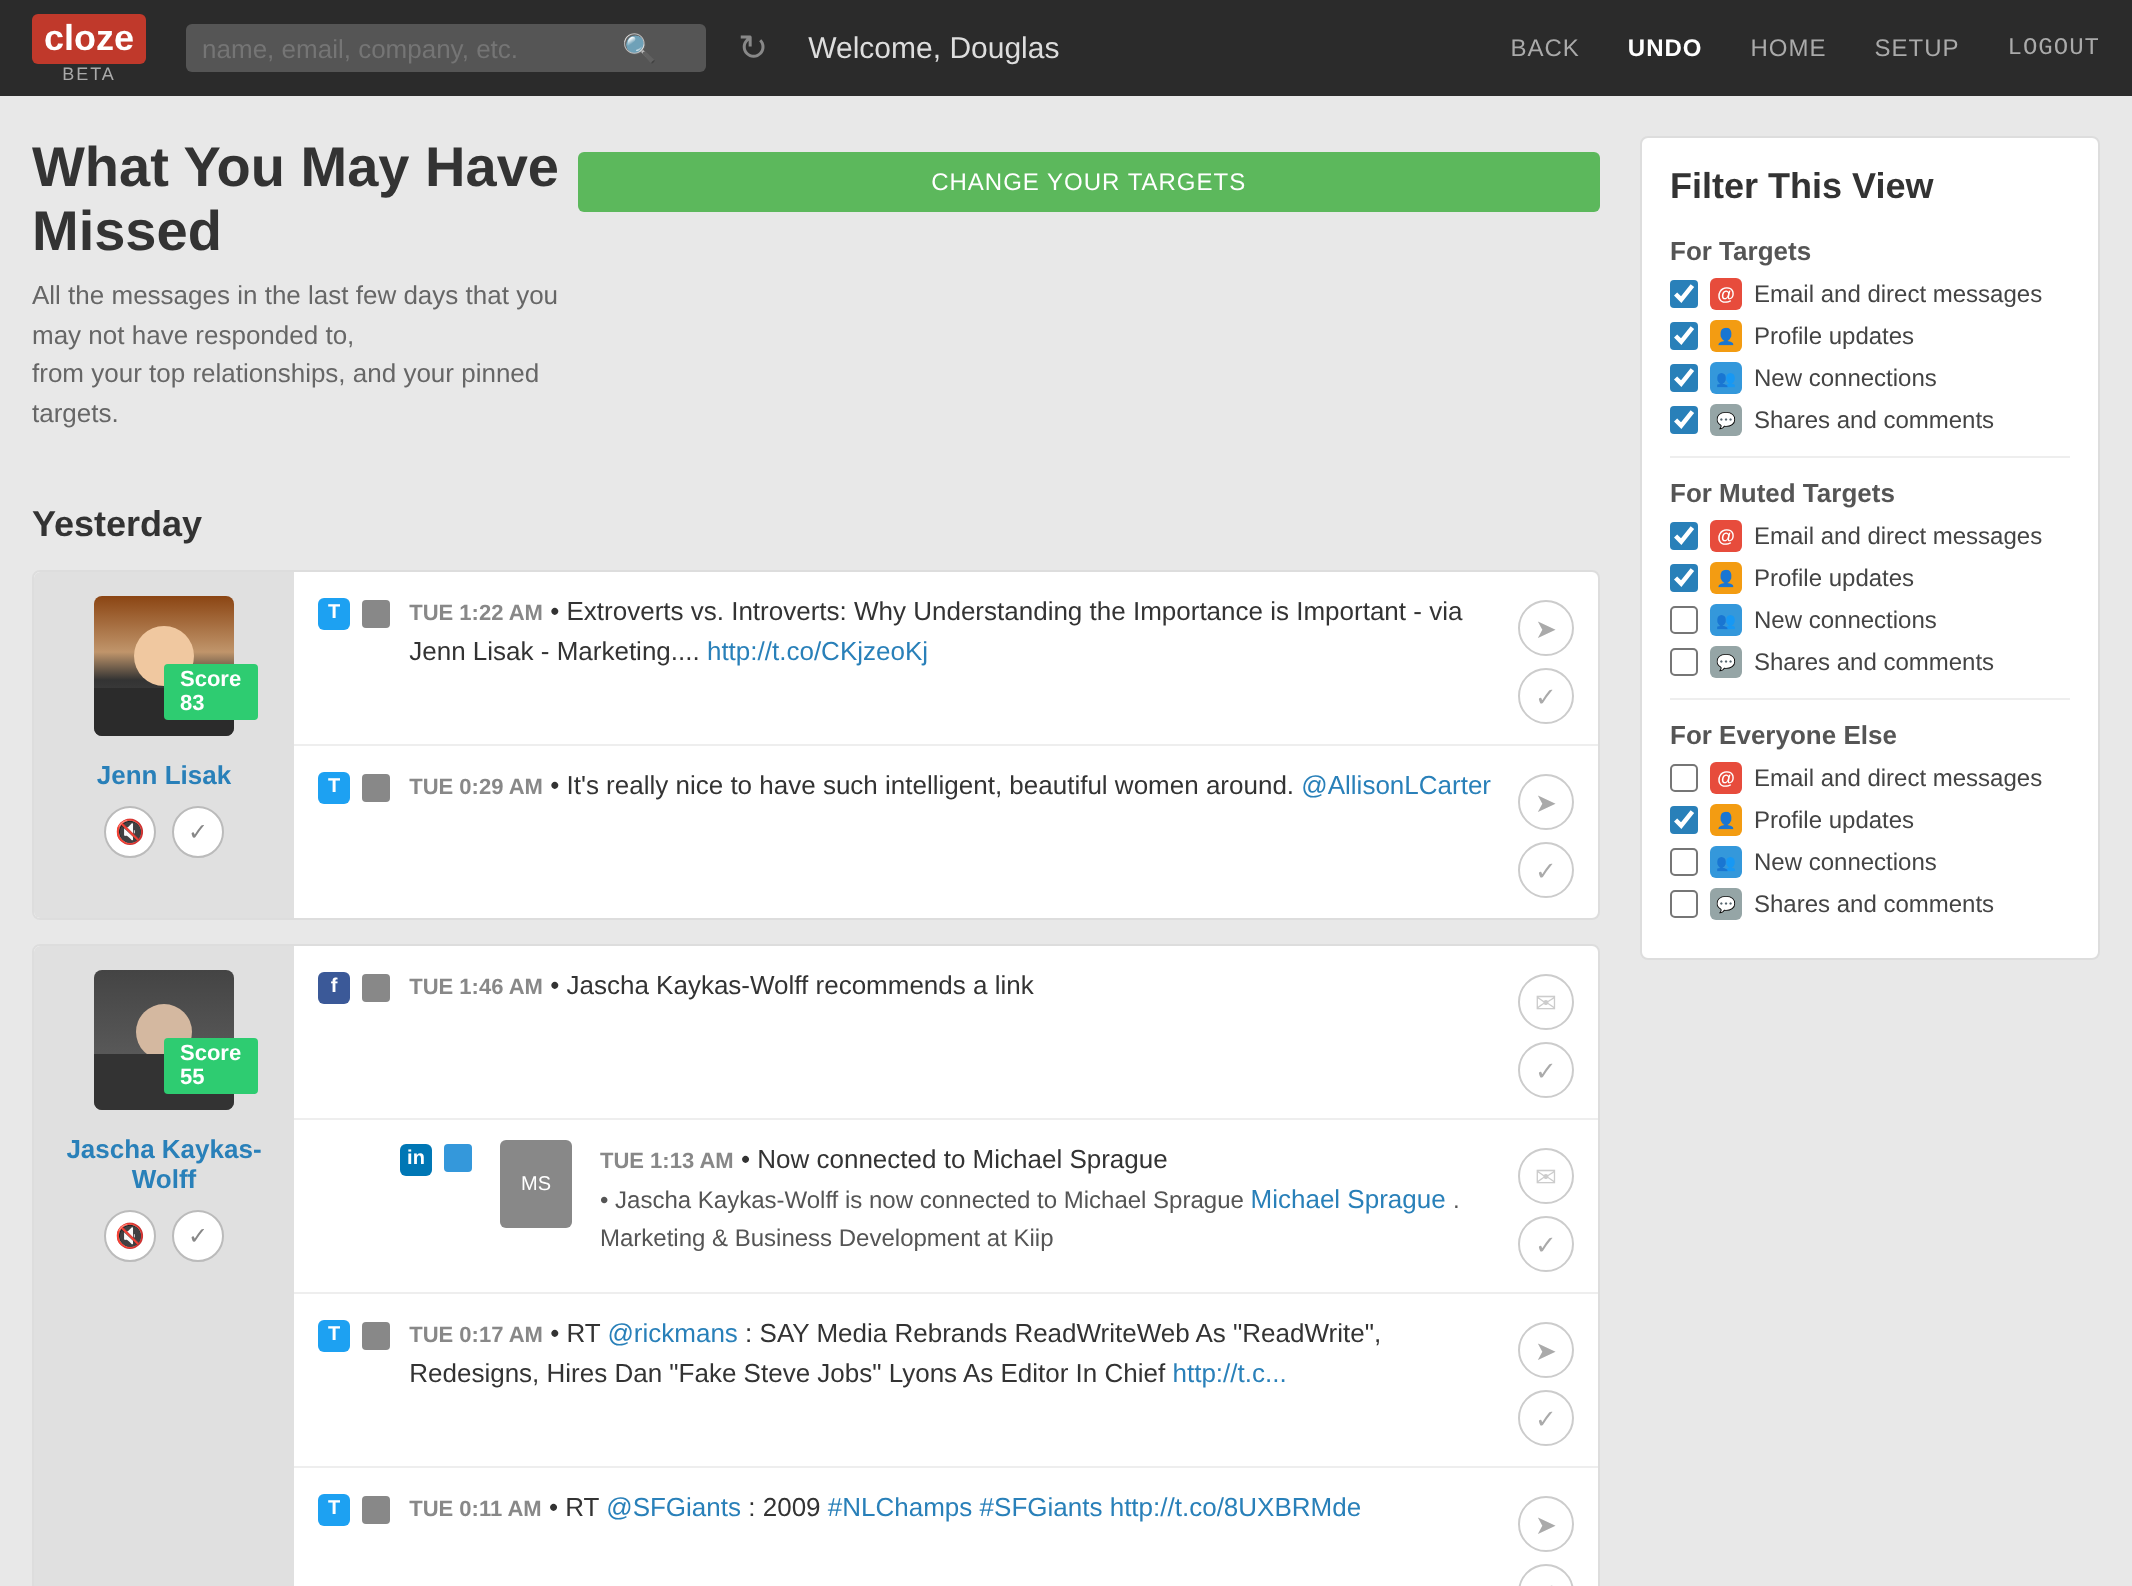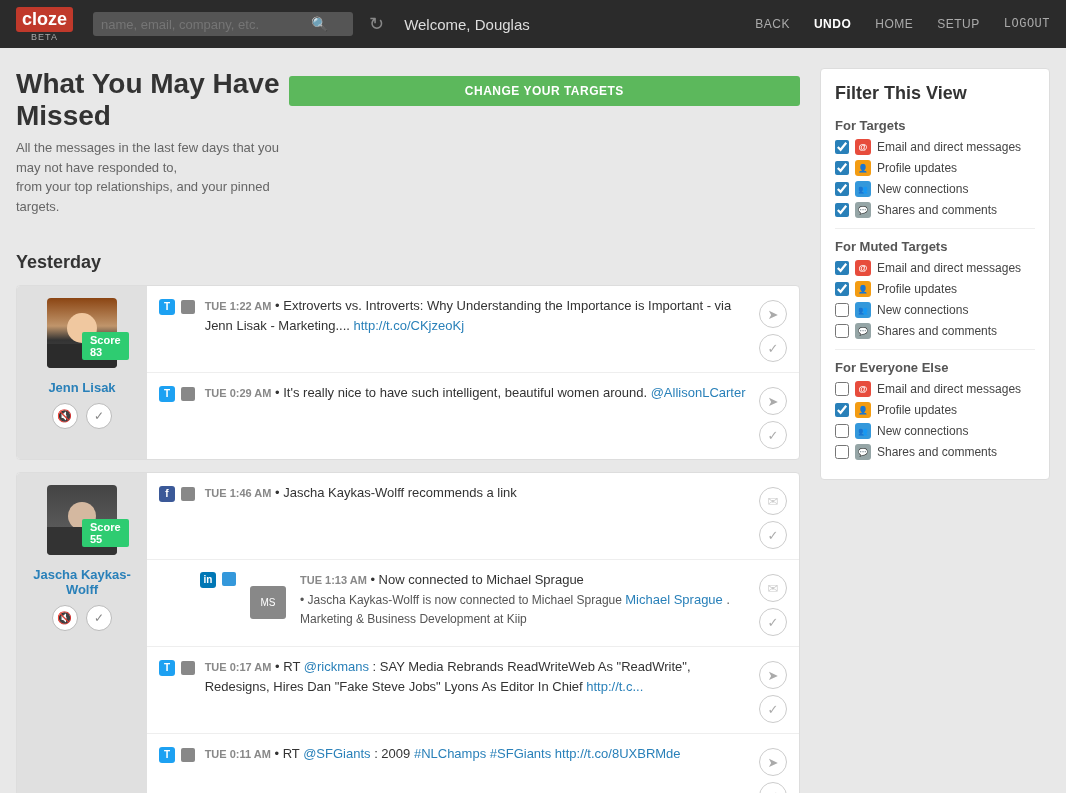--- a/index.html
+++ b/index.html
@@ -360,21 +360,21 @@
 
 <div id="main-container">
 
   <div id="content-area">
 
     <div style="display:flex;justify-content:space-between;align-items:flex-start;margin-bottom:16px;">
       <div>
         <h1 id="page-title" style="font-size:28px;font-weight:bold;color:#333;margin-bottom:6px;">What You May Have Missed</h1>
         <p id="page-subtitle" style="font-size:13px;color:#666;line-height:1.5;">All the messages in the last few days that you may not have responded to,<br>from your top relationships, and your pinned targets.</p>
       </div>
-      <button id="change-targets-btn" style="background:#5cb85c;color:white;border:none;padding:8px 16px;font-size:12px;font-weight:bold;letter-spacing:0.5px;text-transform:uppercase;border-radius:3px;cursor:pointer;white-space:nowrap;margin-top:8px;">CHANGE YOUR TARGETS</button>
+      <button id="change-targets-btn" style="background:#5cb85c;color:white;border:none;padding:8px 16px;font-size:12px;font-weight:normal;letter-spacing:0.5px;text-transform:uppercase;border-radius:3px;cursor:pointer;white-space:nowrap;margin-top:8px;">CHANGE YOUR TARGETS</button>
     </div>
 
     <h2 class="section-heading" style="font-size:18px;font-weight:bold;color:#333;margin-bottom:12px;">Yesterday</h2>
 
     <div class="feed-card">
       <div class="person-row">
 
         <div class="person-sidebar-col">
           <div class="avatar avatar-jenn">
 
@@ -465,21 +465,21 @@
               <div class="msg-action-btn" style="color:#ccc;">✉</div>
               <div class="msg-action-btn">✓</div>
             </div>
           </div>
 
           <div class="message-item">
             <div style="padding-top:2px;display:flex;align-items:flex-start;gap:4px;padding-left:41px;">
               <span class="platform-icon linkedin-icon">in</span>
               <span style="display:inline-block;width:14px;height:14px;background:#3498db;border-radius:2px;vertical-align:middle;"></span>
             </div>
-            <div style="width:36px;height:33px;border-radius:3px;background:#888;flex-shrink:0;display:flex;align-items:center;justify-content:center;color:white;font-size:10px;margin: 16px 6px;">MS</div>
+            <div style="width:36px;height:44px;border-radius:3px;background:#888;flex-shrink:0;display:flex;align-items:center;justify-content:center;color:white;font-size:10px;margin: 0 6px;">MS</div>
             <div class="msg-content">
               <span class="msg-meta">TUE 1:13 AM</span>
               <span> • Now connected to Michael Sprague</span><br>
               <span style="font-size:12px;color:#555;">• Jascha Kaykas-Wolff is now connected to Michael Sprague </span>
               <a href="#" class="msg-link">Michael Sprague</a>
               <span style="font-size:12px;color:#555;">. Marketing &amp; Business Development at Kiip</span>
             </div>
             <div class="msg-icons-row">
               <div class="msg-action-btn" style="color:#ccc;">✉</div>
               <div class="msg-action-btn">✓</div>

